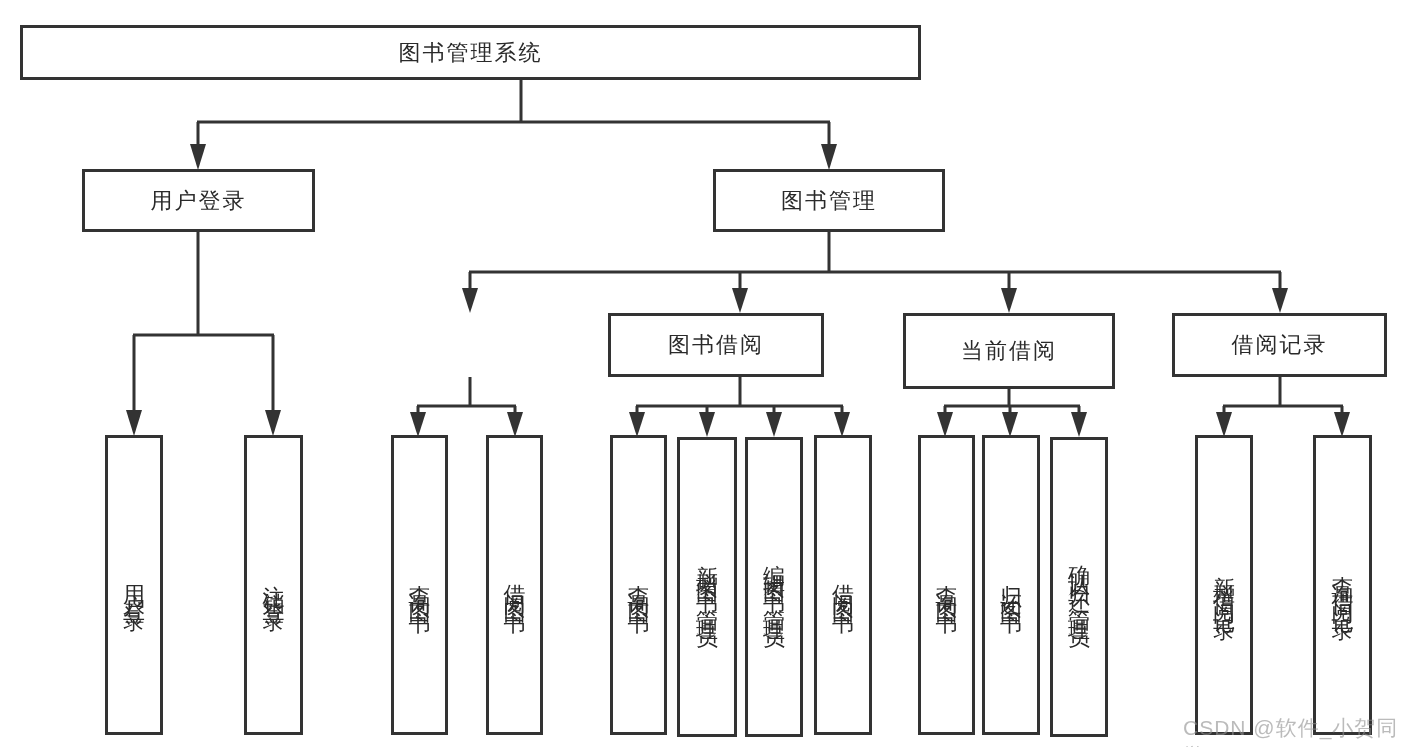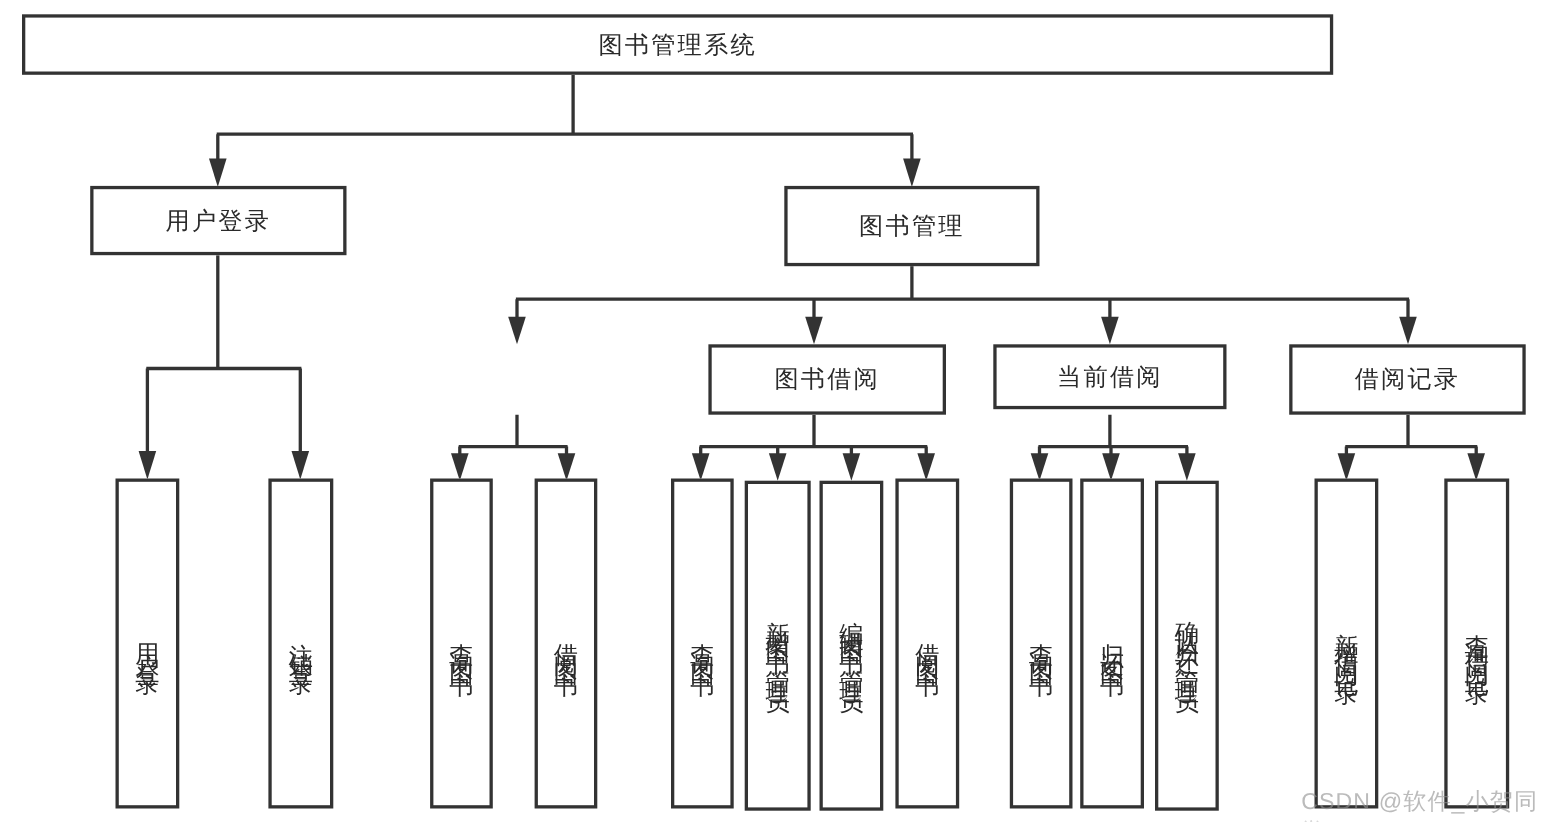--- a/index.html
+++ b/index.html
@@ -87,27 +87,27 @@
 
       <polygon points="937,412 953,412 945,437"></polygon>
       <polygon points="1002,412 1018,412 1010,437"></polygon>
       <polygon points="1071,412 1087,412 1079,437"></polygon>
 
       <polygon points="1216,412 1232,412 1224,437"></polygon>
       <polygon points="1334,412 1350,412 1342,437"></polygon>
     </g>
   </svg>
 
-  <div class="node" style="left:20px;top:13px;width:1192px;height:55px">图书管理系统</div>
+  <div class="node" style="left:20px;top:25px;width:901px;height:55px">图书管理系统</div>
 
   <div class="node" style="left:82px;top:169px;width:233px;height:63px">用户登录</div>
-  <div class="node" style="left:713px;top:169px;width:232px;height:73px">图书管理</div>
+  <div class="node" style="left:713px;top:169px;width:232px;height:63px">图书管理</div>
 
-  <div class="node" style="left:644px;top:313px;width:216px;height:64px">图书借阅</div>
-  <div class="node" style="left:903px;top:313px;width:212px;height:59px">当前借阅</div>
+  <div class="node" style="left:608px;top:313px;width:216px;height:64px">图书借阅</div>
+  <div class="node" style="left:903px;top:313px;width:212px;height:76px">当前借阅</div>
   <div class="node" style="left:1172px;top:313px;width:215px;height:64px">借阅记录</div>
 
   <div class="node vnode" style="left:105px;top:435px;width:58px;height:300px">用户登录</div>
   <div class="node vnode" style="left:244px;top:435px;width:59px;height:300px">注销登录</div>
 
   <div class="node vnode" style="left:391px;top:435px;width:57px;height:300px">查询图书</div>
   <div class="node vnode" style="left:486px;top:435px;width:57px;height:300px">借阅图书</div>
 
   <div class="node vnode" style="left:610px;top:435px;width:57px;height:300px">查询图书</div>
   <div class="node vnode" style="left:677px;top:437px;width:60px;height:300px">新增图书（管理员）</div>

